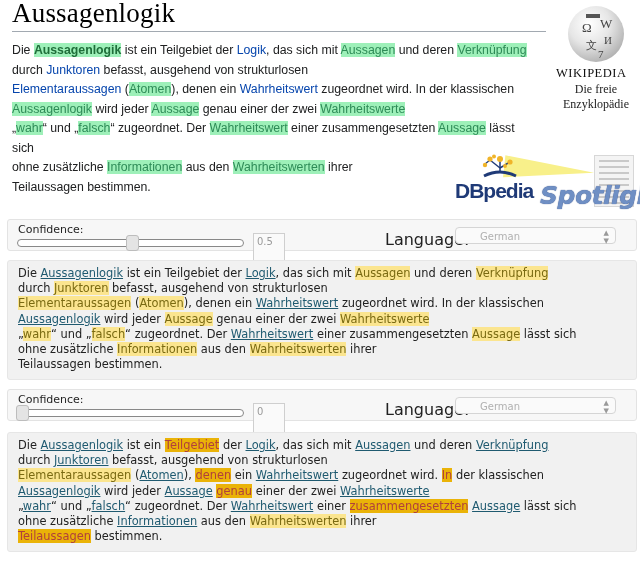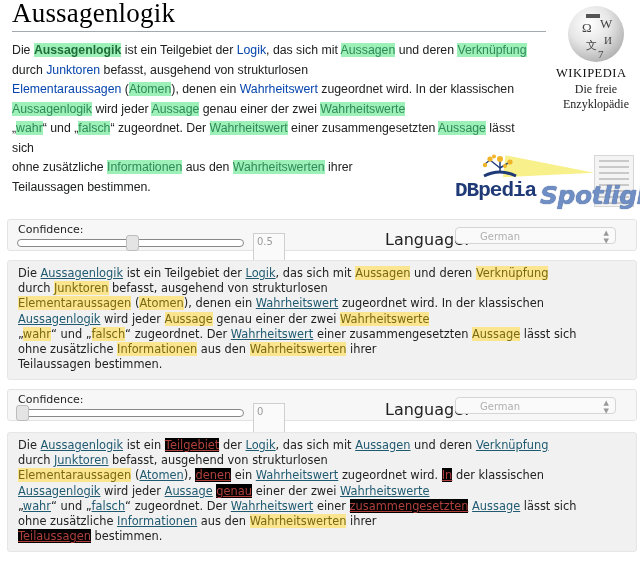--- a/index.html
+++ b/index.html
@@ -14,42 +14,42 @@
   .globe-glyph { position:absolute; font-family:"Liberation Serif", serif; color:#444; font-size:11px; }
   .wiki-wordmark { position:absolute; left:0; top:64px; width:80px; font-family:"Liberation Serif", serif; font-size:12.5px; letter-spacing:0.5px; color:#111; }
   .wiki-tagline { position:absolute; left:0; top:80px; width:80px; text-align:center; font-family:"Liberation Serif", serif; font-size:12px; color:#222; }
 
   .wiki-para { position:absolute; left:12px; top:41px; width:520px; font-size:12.3px; line-height:19.5px; color:#202122; }
   .wiki-para .lnk { color:#0645ad; }
   .wiki-para .hl { background:#9ef0b9; color:#2e8b57; }
   .wiki-para .bold { font-weight:bold; color:#1f6e3a; }
 
   .spot-logo { position:absolute; left:452px; top:152px; width:184px; height:58px; }
-  .spot-dbpedia { position:absolute; left:3px; top:27px; font-family:Liberation Mono, monospace; font-weight:bold; font-size:21px; color:#1f3a77; letter-spacing:-1px; }
+  .spot-dbpedia { position:absolute; left:3px; top:27px; font-family:Liberation Sans, sans-serif; font-weight:bold; font-size:21px; color:#1f3a77; letter-spacing:-1px; }
   .spot-spot { position:absolute; left:88px; top:29px; font-family:"DejaVu Sans", sans-serif; font-style:italic; font-weight:bold; font-size:25px; color:#6f8fc4; letter-spacing:-0.5px; text-shadow: 0 0 1px #1f3a77; }
   .spot-beam { position:absolute; left:52px; top:8px; width:0; height:0; border-top:8px solid transparent; border-bottom:14px solid transparent; border-left:90px solid #f8f08a; transform:rotate(6deg); }
   .spot-doc { position:absolute; left:142px; top:3px; width:38px; height:50px; background:#f4f4f4; border:1px solid #d7d7d7; }
   .spot-doc i { display:block; height:2px; background:#c9c9c9; margin:4px 4px 0 4px; }
   .spot-tree { position:absolute; left:28px; top:2px; width:40px; height:26px; }
 
   .panel { position:absolute; left:7px; width:628px; background:#f7f7f7; border:1px solid #e3e3e3; border-radius:3px; }
   .panel.controls { height:30px; }
   .ctl-label { position:absolute; left:10px; top:3px; font-family:"DejaVu Sans", sans-serif; font-size:11px; color:#222; }
   .slider-track { position:absolute; left:9px; top:19px; width:225px; height:6px; border:1px solid #888; border-radius:4px; background:#fff; }
   .slider-handle { position:absolute; top:-5px; width:11px; height:14px; background:#e4e4e4; border:1px solid #bdbdbd; border-radius:3px; }
   .conf-input { position:absolute; left:245px; top:13px; width:32px; height:32px; border:1px solid #cfcfcf; background:#fafafa; font-family:"DejaVu Sans", sans-serif; font-size:10px; color:#9a9a9a; padding:0 0 0 3px; line-height:16px; box-sizing:border-box; }
   .lang-label { position:absolute; left:377px; top:10px; font-family:"DejaVu Sans", sans-serif; font-size:16px; color:#222; }
   .lang-select { position:absolute; left:447px; top:7px; width:161px; height:17px; border:1px solid #d5d5d5; border-radius:4px; background:#fafafa; font-family:"DejaVu Sans", sans-serif; font-size:10px; color:#b0b0b0; line-height:17px; padding-left:24px; box-sizing:border-box; }
   .lang-arrows { position:absolute; right:6px; top:0; font-size:7px; line-height:8px; color:#999; padding-top:1px; }
 
   .panel.text { background:#f1f1f1; border:1px solid #e6e6e6; }
   .ann { position:absolute; left:10px; top:5px; width:612px; font-family:"DejaVu Sans", sans-serif; font-size:11.4px; line-height:15.2px; color:#222; }
   .ann .u { color:#1f5a70; text-decoration:underline; }
   .ann .y { background:#fbe58f; color:#7a6a12; }
-  .ann .r { background:#000000; color:#b0403c; text-decoration:underline; }
+  .ann .r { background:#eab308; color:#b0403c; }
 </style>
 </head>
 <body>
 
 <div class="wiki-title">Aussagenlogik</div>
 <div class="wiki-rule"></div>
 
 <div class="wiki-logo">
   <div class="globe">
     <span class="globe-glyph" style="left:14px;top:14px;font-size:13px;">Ω</span>

